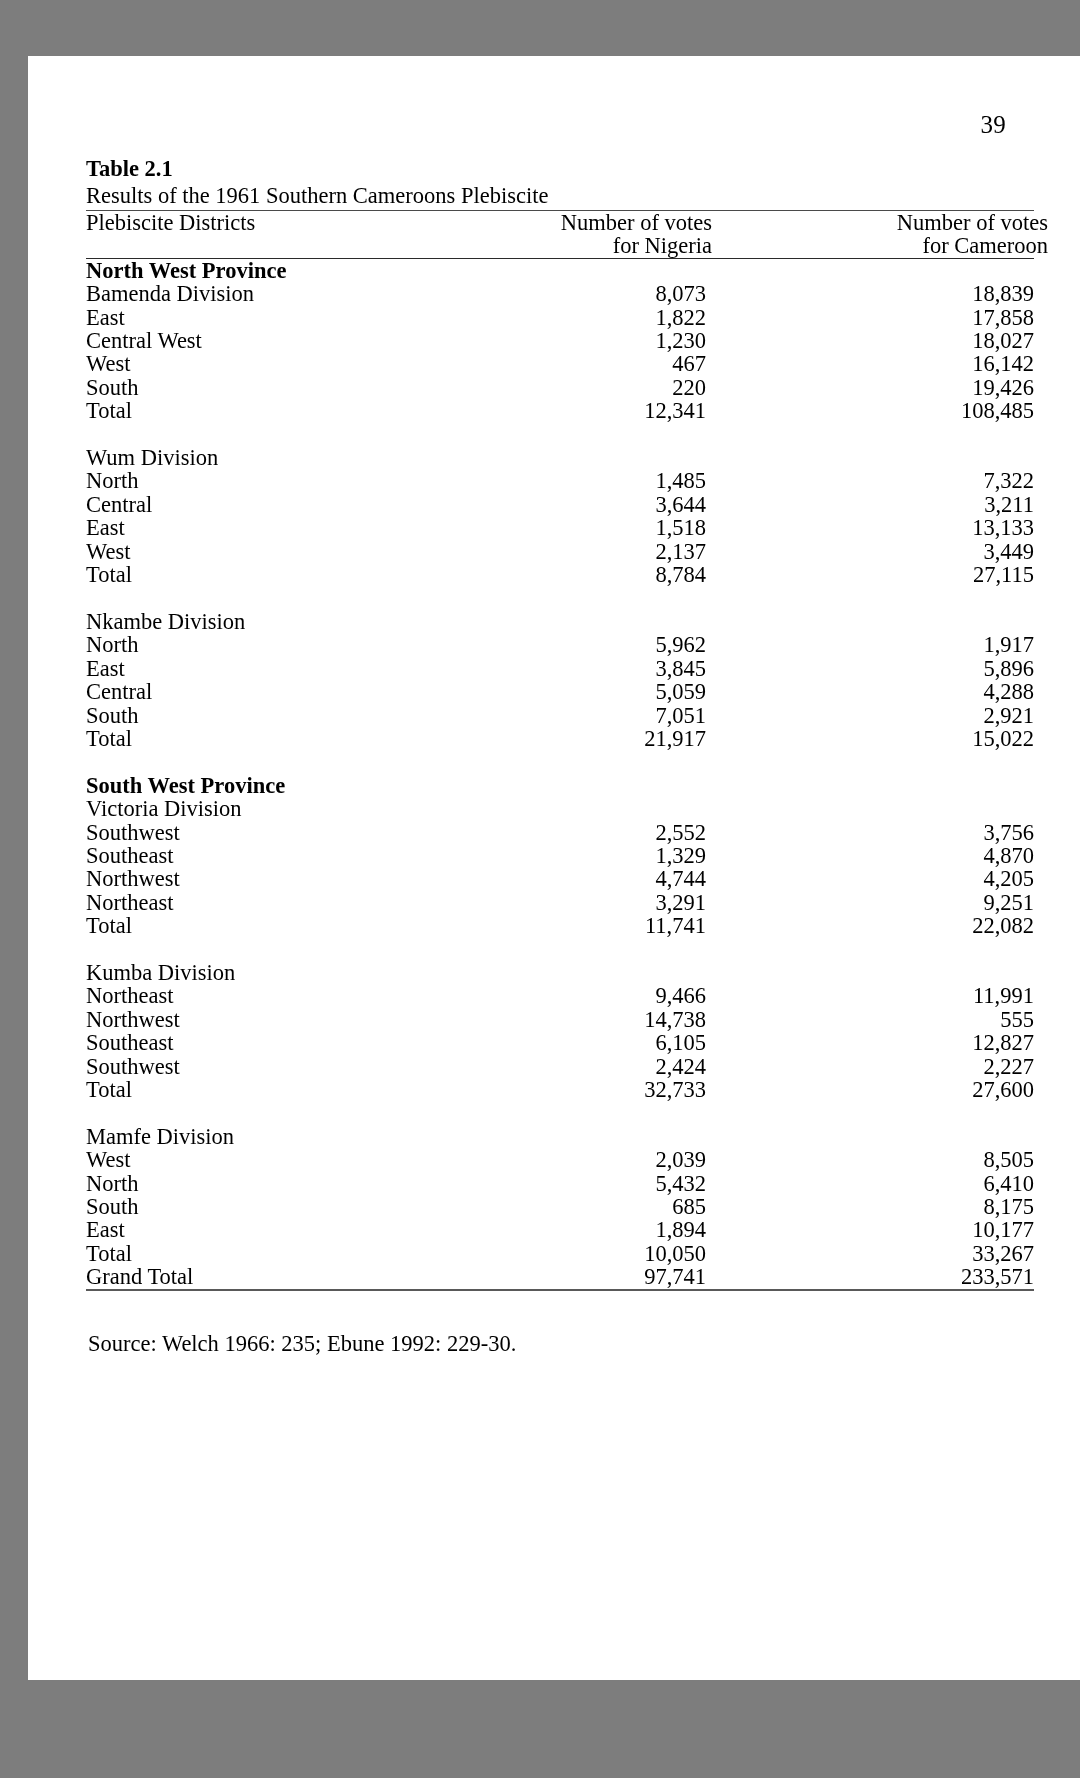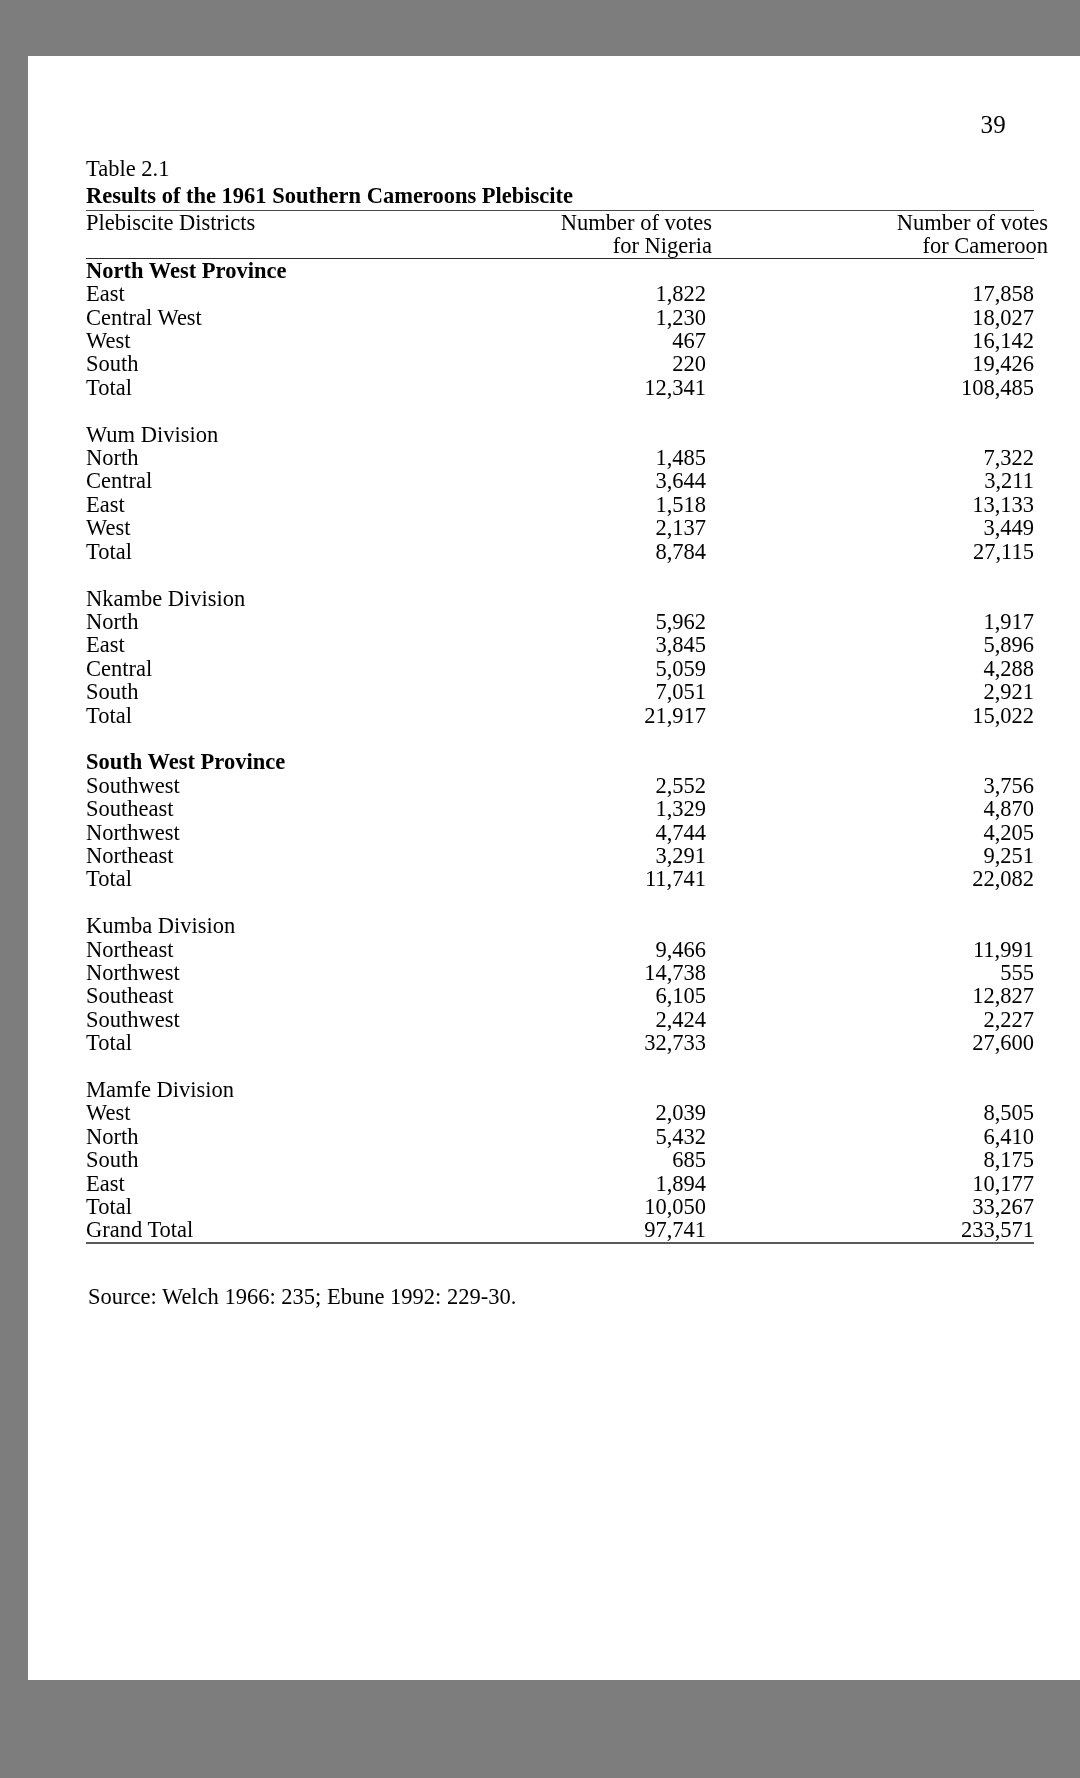--- a/index.html
+++ b/index.html
@@ -41,28 +41,28 @@
     position: absolute;
     left: 58px;
     top: 100px;
     width: 950px;
   }
   .table-caption-num {
     font-size: 22.5px;
     line-height: 26px;
     color: #000;
     white-space: nowrap;
+    font-weight: bold;
   }
   .table-caption-title {
     font-size: 22.5px;
     line-height: 27px;
     color: #000;
     white-space: nowrap;
     padding-bottom: 1px;
-    font-weight: bold;
   }
   .rule-top {
     border-bottom: 1.3px solid #4a4a4a;
     width: 948px;
     margin: 0;
   }
   .rule-mid {
     border-bottom: 1.6px solid #2a2a2a;
     width: 948px;
     margin: 0;
@@ -143,20 +143,25 @@
       <div class="rule-mid"></div>
 
       <table class="tbl">
         <tbody id="rows-body">
             <tr>
               <td class="c-label bold">North West Province</td>
               <td class="c-nga"></td>
               <td class="c-cmr"></td>
             </tr>
             <tr>
+              <td class="c-label">Bamenda Division</td>
+              <td class="c-nga">8,073</td>
+              <td class="c-cmr">18,839</td>
+            </tr>
+            <tr>
               <td class="c-label">East</td>
               <td class="c-nga">1,822</td>
               <td class="c-cmr">17,858</td>
             </tr>
             <tr>
               <td class="c-label">Central West</td>
               <td class="c-nga">1,230</td>
               <td class="c-cmr">18,027</td>
             </tr>
             <tr>
@@ -242,20 +247,25 @@
             </tr>
             <tr class="spacer">
               <td colspan="3">&nbsp;</td>
             </tr>
             <tr>
               <td class="c-label bold">South West Province</td>
               <td class="c-nga"></td>
               <td class="c-cmr"></td>
             </tr>
             <tr>
+              <td class="c-label">Victoria Division</td>
+              <td class="c-nga"></td>
+              <td class="c-cmr"></td>
+            </tr>
+            <tr>
               <td class="c-label">Southwest</td>
               <td class="c-nga">2,552</td>
               <td class="c-cmr">3,756</td>
             </tr>
             <tr>
               <td class="c-label">Southeast</td>
               <td class="c-nga">1,329</td>
               <td class="c-cmr">4,870</td>
             </tr>
             <tr>

